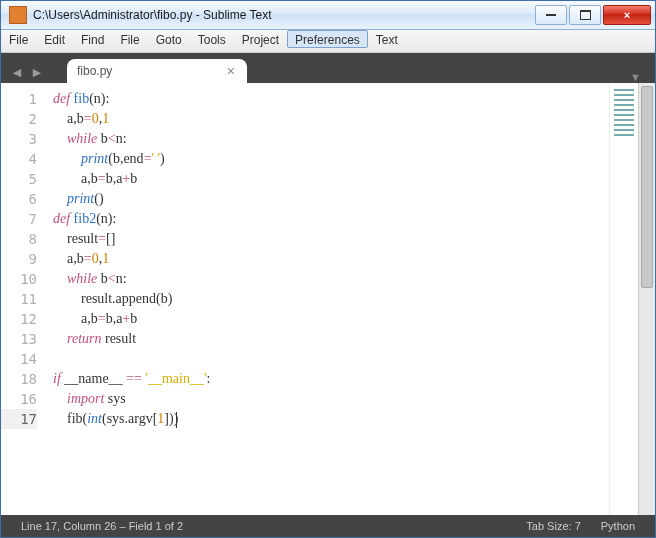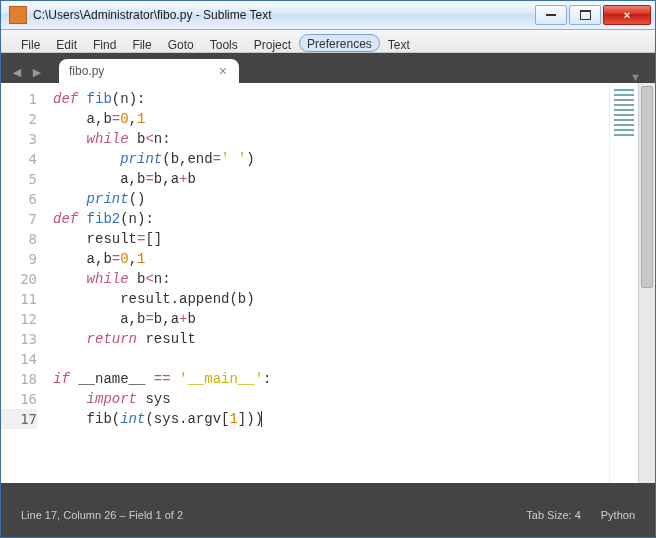--- a/index.html
+++ b/index.html
@@ -5,46 +5,46 @@
 html,body{margin:0;padding:0;font-family:"Segoe UI",Tahoma,sans-serif;font-size:12px;background:#8ba880}
 .window{width:656px;height:538px;box-sizing:border-box;border:1px solid #3a6ea5;background:#fca5a5;display:flex;flex-direction:column;box-shadow:0 0 8px rgba(0,0,0,.3)}
 .titlebar{height:28px;background:linear-gradient(#f7fbff,#dbe9f9 45%,#cde0f5 46%,#eaf3fc);display:flex;align-items:center;border-bottom:1px solid #8faed0;padding:0 2px}
 .titlebar .icon{width:16px;height:16px;margin:0 6px;display:inline-block;background:#e08030;border:1px solid #b06020}
 .titlebar .title{flex:1;color:#1a1a1a;font-size:12px}
 .winbtns{display:flex;gap:2px;margin-right:2px}
 .winbtn{width:30px;height:18px;border:1px solid #8faed0;border-radius:2px;background:linear-gradient(#f9fcff,#dbe9f9);display:flex;align-items:center;justify-content:center;font-size:11px;color:#333}
 .winbtn.min::after{content:"";width:10px;border-bottom:2px solid #333;display:block}
 .winbtn.max::after{content:"";width:9px;height:7px;border:1px solid #333;border-top:2px solid #333;display:block}
 .winbtn.close{width:46px;background:linear-gradient(#f08070,#d93020 45%,#c22010 46%,#e85040);color:#fff;border-color:#a02010;font-weight:bold}
-.menubar{height:22px;background:linear-gradient(#f6f6f6,#eaeaea);border-bottom:1px solid #c9c9c9;display:flex;align-items:flex-end;padding:0 12px}
+.menubar{height:22px;background:linear-gradient(#f6f6f6,#eaeaea);border-bottom:1px solid #c9c9c9;display:flex;align-items:flex-start;padding:0 0}
 .menuitem{padding:3px 8px 0;color:#333;cursor:default}
-.menuitem.hover{background:#d7e7f7;border:1px solid #7da2ce;padding:2px 7px 0;border-radius:10px}
+.menuitem.hover{background:#d7e7f7;border:1px solid #7da2ce;padding:2px 7px 0;border-radius:2px}
 .tabbar{height:30px;background:#444;display:flex;align-items:flex-end;padding:0 6px;position:relative}
 .tab-arrow{width:20px;height:22px;color:#999;display:flex;align-items:center;justify-content:center;font-size:11px}
-.tab{background:#fff;height:24px;min-width:160px;border-radius:8px 8px 0 0;display:flex;align-items:center;padding:0 10px;margin-left:12px;color:#555;position:relative}
+.tab{background:#fff;height:24px;min-width:160px;border-radius:8px 8px 0 0;display:flex;align-items:center;padding:0 10px;margin-left:20px;color:#555;position:relative}
 .tab .x{position:absolute;right:12px;color:#888;font-size:14px;line-height:1}
 .tab-drop{margin-left:auto;color:#888;padding:0 8px;font-size:11px}
 .editor{flex:1;display:flex;background:#fff;overflow:hidden;position:relative}
 .gutter{width:36px;background:#fff;color:#b0b0b0;text-align:right;padding:6px 8px 0 0;font-family:Consolas,monospace;font-size:14px;line-height:20px;user-select:none}
 .gutter .cur{background:#f0f0f0;color:#666}
-.code{flex:1;font-family:Liberation Mono, monospace;font-size:14px;line-height:20px;padding:6px 0 0 8px;white-space:pre;color:#333;position:relative}
+.code{flex:1;font-family:Liberation Serif, serif;font-size:14px;line-height:20px;padding:6px 0 0 8px;white-space:pre;color:#333;position:relative}
 .code .line{height:20px}
 .minimap{width:28px;background:#fff;border-left:1px solid #eee;position:relative}
 .minimap::before{content:"";position:absolute;top:6px;left:4px;right:4px;height:50px;background:repeating-linear-gradient(#7aa 0 2px,transparent 2px 5px)}
 .kw{color:#c05080;font-style:italic}
 .fn{color:#3070c0}
 .num{color:#d08000}
 .op{color:#c05080}
 .str{color:#d0b000}
 .id{color:#333}
 .bi{color:#3070c0;font-style:italic}
 .caret{display:inline-block;width:1px;height:16px;background:#333;vertical-align:middle;margin-left:-2px}
 .scrollbar{width:16px;background:#e8e8e8;border-left:1px solid #ccc;position:relative}
 .scrollbar .thumb{position:absolute;top:3px;left:2px;right:2px;height:200px;background:#c8c8c8;border:1px solid #aaa;border-radius:2px}
-.statusbar{height:22px;background:#444;color:#ccc;display:flex;align-items:flex-end;font-size:11px;padding:16px 10px}
+.statusbar{height:22px;background:#444;color:#ccc;display:flex;align-items:center;font-size:11px;padding:0 10px}
 .statusbar .spacer{flex:1}
 .statusbar .cell{padding:0 10px}
 </style>
 </head>
 <body>
 
 <div class="window">
   <div class="titlebar">
     <span class="icon"></span>
     <span class="title">C:\Users\Administrator\fibo.py - Sublime Text</span>
@@ -81,35 +81,35 @@
     <div class="gutter">
         <div>1</div>
         <div>2</div>
         <div>3</div>
         <div>4</div>
         <div>5</div>
         <div>6</div>
         <div>7</div>
         <div>8</div>
         <div>9</div>
-        <div>20</div>
+        <div>10</div>
         <div>11</div>
         <div>12</div>
         <div>13</div>
         <div>14</div>
         <div>18</div>
         <div>16</div>
         <div class="cur">17</div>
       </div>
     <div class="code"><div class="line"><span class="kw">def </span><span class="fn">fib</span><span class="id">(n):</span></div><div class="line"><span class="id">    a,b</span><span class="op">=</span><span class="num">0</span><span class="id">,</span><span class="num">1</span></div><div class="line"><span>    </span><span class="kw">while</span><span class="id"> b</span><span class="op">&lt;</span><span class="id">n:</span></div><div class="line"><span>        </span><span class="bi">print</span><span class="id">(b,end</span><span class="op">=</span><span class="str">' '</span><span class="id">)</span></div><div class="line"><span class="id">        a,b</span><span class="op">=</span><span class="id">b,a</span><span class="op">+</span><span class="id">b</span></div><div class="line"><span>    </span><span class="bi">print</span><span class="id">()</span></div><div class="line"><span class="kw">def </span><span class="fn">fib2</span><span class="id">(n):</span></div><div class="line"><span class="id">    result</span><span class="op">=</span><span class="id">[]</span></div><div class="line"><span class="id">    a,b</span><span class="op">=</span><span class="num">0</span><span class="id">,</span><span class="num">1</span></div><div class="line"><span>    </span><span class="kw">while</span><span class="id"> b</span><span class="op">&lt;</span><span class="id">n:</span></div><div class="line"><span class="id">        result.append(b)</span></div><div class="line"><span class="id">        a,b</span><span class="op">=</span><span class="id">b,a</span><span class="op">+</span><span class="id">b</span></div><div class="line"><span>    </span><span class="kw">return</span><span class="id"> result</span></div><div class="line"></div><div class="line"><span class="kw">if</span><span class="id"> __name__ </span><span class="op">==</span><span> </span><span class="str">'__main__'</span><span class="id">:</span></div><div class="line"><span>    </span><span class="kw">import</span><span class="id"> sys</span></div><div class="line"><span class="id">    fib(</span><span class="bi">int</span><span class="id">(sys.argv[</span><span class="num">1</span><span class="id">]))</span><span class="caret"></span></div></div>
     <div class="minimap"></div>
     <div class="scrollbar">
         <div class="thumb"></div>
       </div>
   </div>
 
   <div class="statusbar">
     <span class="cell">Line 17, Column 26 – Field 1 of 2</span>
     <span class="spacer"></span>
-    <span class="cell">Tab Size: 4</span>
+    <span class="cell">Tab Size: 7</span>
     <span class="cell">Python</span>
   </div>
 </div>
 
 </body></html>

